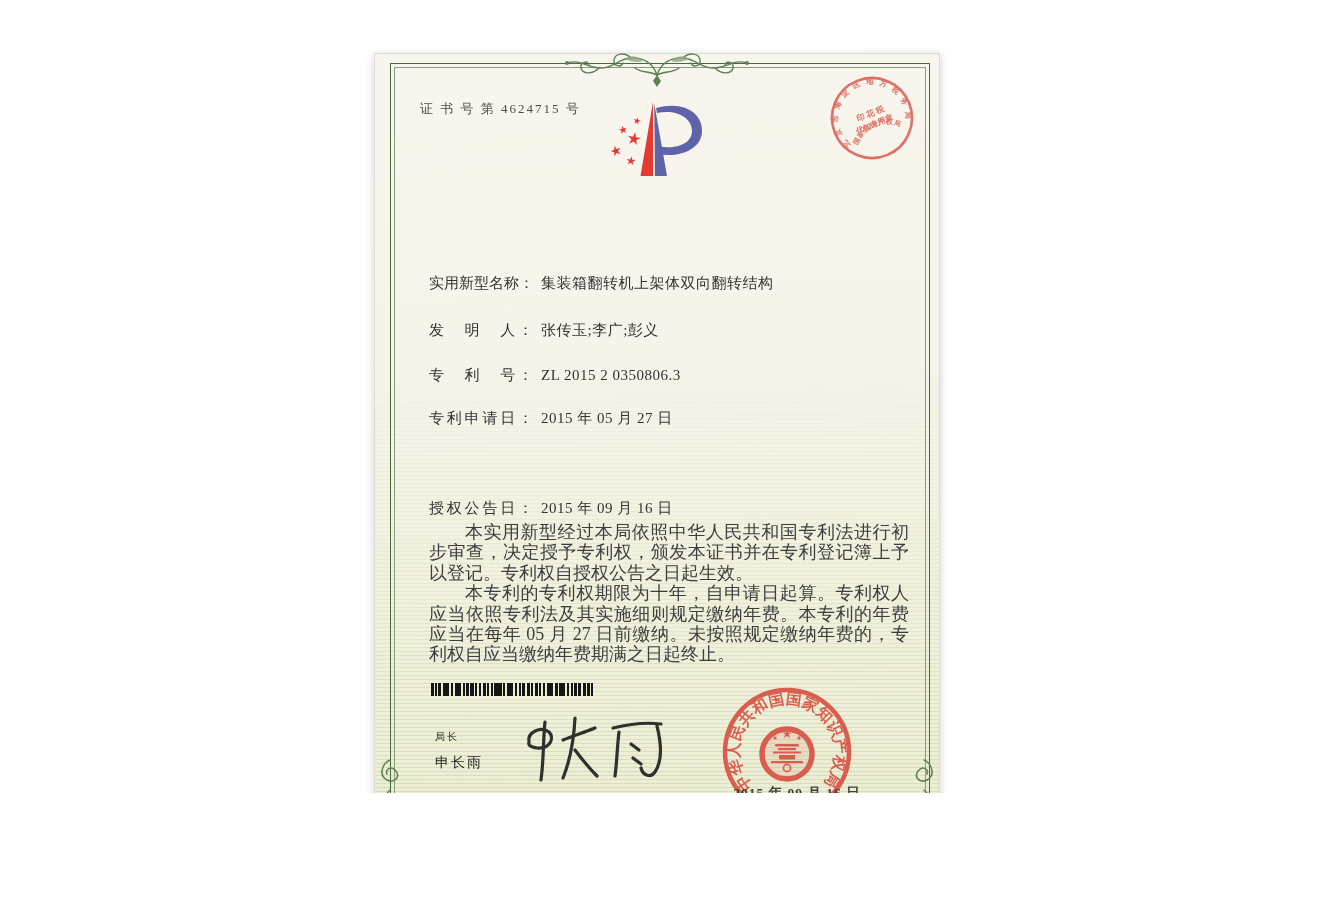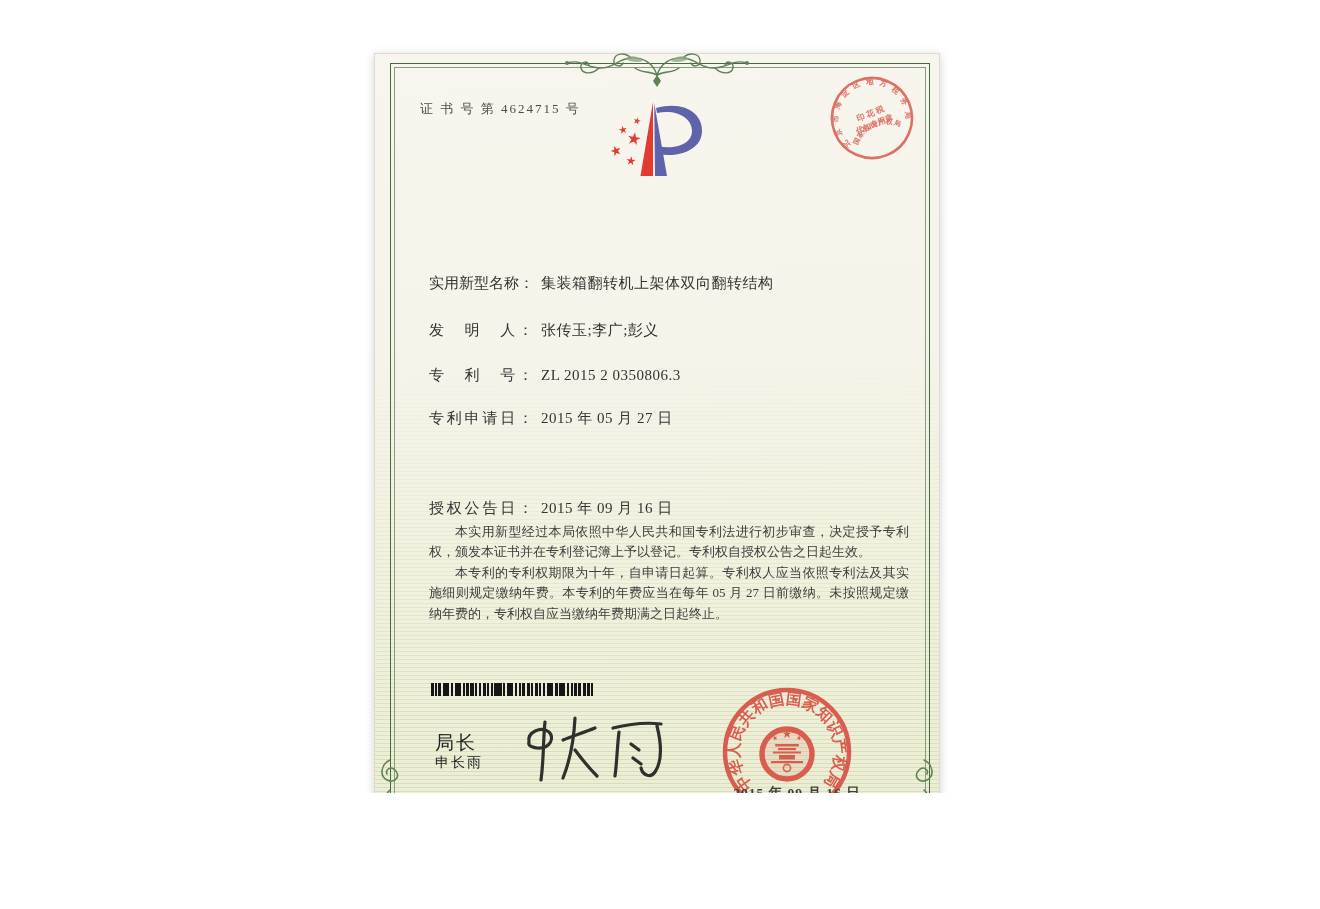--- a/index.html
+++ b/index.html
@@ -17,28 +17,28 @@
         border:1px solid #47683f;border-bottom-width:3px;}
   .frame-inner{position:absolute;left:19px;top:13px;right:13px;bottom:14px;
         border:1px solid #84a07a;}
   .cert-no{position:absolute;left:45px;top:46px;font-size:13px;letter-spacing:2px;color:#4c4c4c;}
   .logo{position:absolute;left:232px;top:44px;width:100px;height:90px;}
   .title{position:absolute;left:0;top:136px;width:100%;text-align:center;
         font-size:30px;font-weight:600;letter-spacing:5px;color:#1f1f1f;}
   .field{position:absolute;left:54px;font-size:15px;color:#333;white-space:nowrap;}
   .f-label{display:inline-block;width:104px;text-align:justify;text-align-last:justify;}
   .f-value{margin-left:8px;letter-spacing:.5px;}
-  .paras{position:absolute;left:54px;top:468px;width:480px;font-size:13px;line-height:20.4px;
+  .paras{position:absolute;left:54px;top:468px;width:480px;font-size:18px;line-height:20.4px;
         color:#3d3d3d;text-align:justify;}
   .paras p{margin:0;text-indent:2em;}
   .barcode{position:absolute;left:56px;top:629px;width:162px;height:13px;
         background:repeating-linear-gradient(90deg,#161616 0 2px,transparent 2px 4px),
                    repeating-linear-gradient(90deg,#161616 0 1px,transparent 1px 7px),
                    repeating-linear-gradient(90deg,#161616 0 3px,transparent 3px 13px);}
-  .sig-title{position:absolute;left:60px;top:676px;font-size:19px;color:#222;
+  .sig-title{position:absolute;left:60px;top:676px;font-size:10px;color:#222;
         font-family:"Liberation Sans","DejaVu Sans",sans-serif;letter-spacing:2px;}
   .sig-name{position:absolute;left:60px;top:700px;font-size:14px;color:#222;
         font-family:"Liberation Sans","DejaVu Sans",sans-serif;letter-spacing:2px;}
   .signature{position:absolute;left:142px;top:652px;width:160px;height:92px;}
   .seal{position:absolute;left:340px;top:626px;width:144px;height:144px;}
   .seal-date{position:absolute;left:348px;top:730px;width:148px;text-align:center;
         font-size:13.5px;letter-spacing:1px;color:#3c4136;font-weight:600;}
   .footer{position:absolute;left:169px;top:769px;width:200px;text-align:center;
         font-size:12px;letter-spacing:1px;color:#4a4a42;margin-top:44px;}
   .tax-stamp{position:absolute;left:454px;top:21px;width:86px;height:86px;

